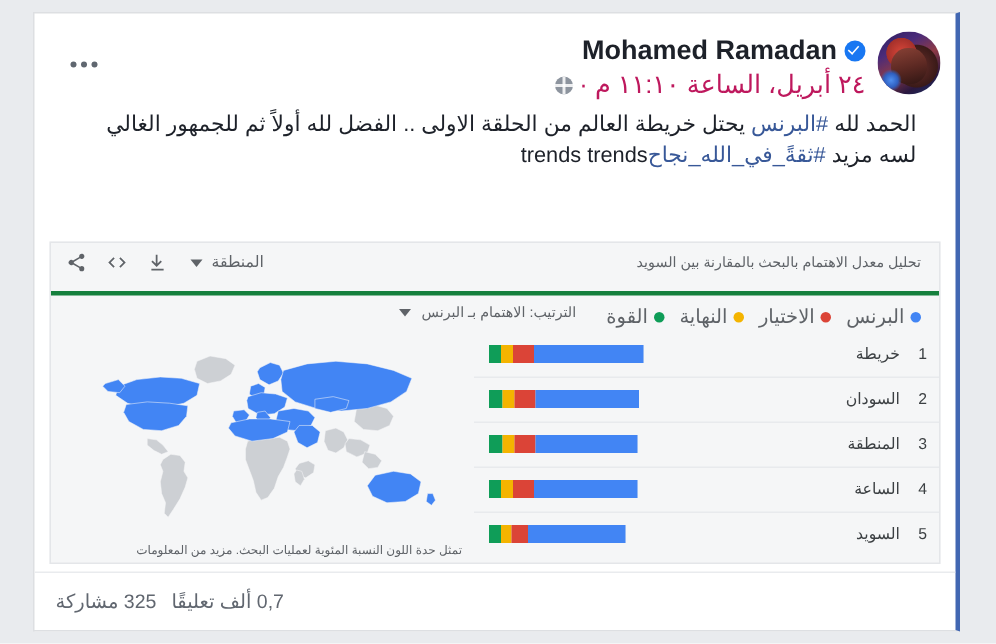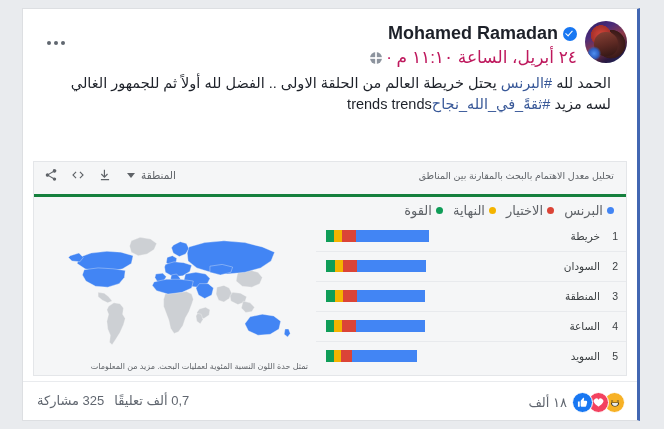--- a/index.html
+++ b/index.html
@@ -264,24 +264,28 @@
             <path d="M12 3v10.2l3.6-3.6 1.4 1.4-6 6-6-6 1.4-1.4L10 13.2V3h2zM5 19h14v2H5z"></path>
           </svg>
         </span>
 
         <span class="region-select">
           <span class="caret"></span>
           <span class="region-label">المنطقة</span>
         </span>
       </div>
 
-      <div class="trends-title">تحليل معدل الاهتمام بالبحث بالمقارنة بين المناطق</div>
+      <div class="trends-title">تحليل معدل الاهتمام بالبحث بالمقارنة بين السويد</div>
     </div>
 
     <div class="trends-sub">
+      <div class="sort-wrap">
+        <span class="sort-label">الترتيب: الاهتمام بـ البرنس</span>
+        <span class="caret"></span>
+      </div>
 
       <div class="legend">
         <span class="legend-item">
           <span class="legend-dot" style="background:#4285f4"></span>
           <span class="legend-text">البرنس</span>
         </span>
         <span class="legend-item">
           <span class="legend-dot" style="background:#db4437"></span>
           <span class="legend-text">الاختيار</span>
         </span>
@@ -406,43 +410,19 @@
               <path d="M190 46 l14 -2 12 3 -2 6 -12 3 -12 -3z"></path>
             </g>
           </svg>
         </div>
         <div class="map-caption">تمثل حدة اللون النسبة المئوية لعمليات البحث. مزيد من المعلومات</div>
       </div>
     </div>
   </div>
 
   <div class="footer">
-    <div class="reactions">
-      <div class="react-stack">
-        <span class="react like">
-          <svg viewBox="0 0 24 24" width="11" height="11" fill="#ffffff">
-            <path d="M2 10h4v11H2zM21.9 9.4A2 2 0 0 0 20 8h-5.2l.8-3.9c.1-.6 0-1.2-.4-1.6L14 1.3 8.6 7.6c-.4.4-.6.9-.6 1.4V19a2 2 0 0 0 2 2h8.2a2 2 0 0 0 1.9-1.4l2-7.6c.1-.6 0-1.1-.2-1.6z"></path>
-          </svg>
-        </span>
-        <span class="react love">
-          <svg viewBox="0 0 24 24" width="11" height="11" fill="#ffffff">
-            <path d="M12 21s-7.5-4.9-9.6-9A5.6 5.6 0 0 1 12 5.8 5.6 5.6 0 0 1 21.6 12C19.5 16.1 12 21 12 21z"></path>
-          </svg>
-        </span>
-        <span class="react haha">
-          <svg viewBox="0 0 24 24" width="12" height="12">
-            <circle cx="12" cy="12" r="11" fill="#f7b125"></circle>
-            <path d="M4 11h16a8 8 0 0 1-16 0z" fill="#2a2a2a"></path>
-            <path d="M6 12h12a6 6 0 0 1-12 0z" fill="#fff" opacity="0.9"></path>
-            <path d="M5 6.5l4 1.5-4 1.5z" fill="#2a2a2a"></path>
-            <path d="M19 6.5l-4 1.5 4 1.5z" fill="#2a2a2a"></path>
-          </svg>
-        </span>
-      </div>
-      <span class="react-count">١٨ ألف</span>
-    </div>
 
     <div class="counts">
       <span>0,7 ألف تعليقًا</span>
       <span>325 مشاركة</span>
     </div>
   </div>
 </div>
 
 </body></html>

